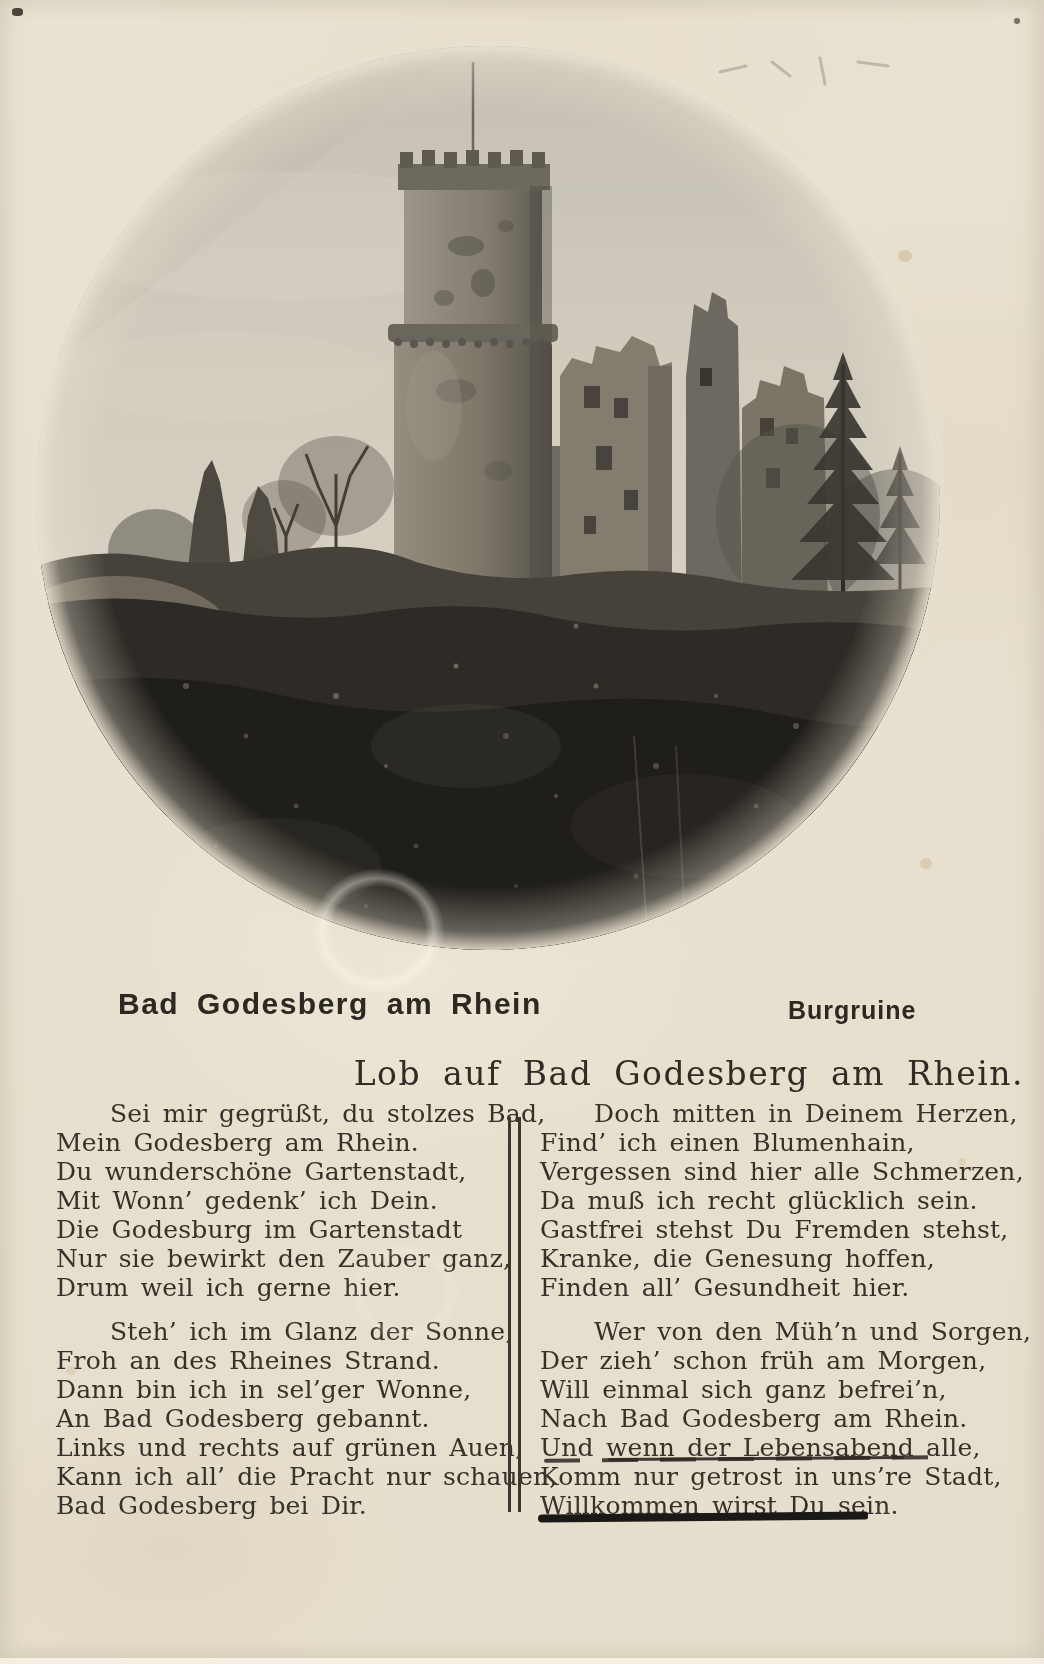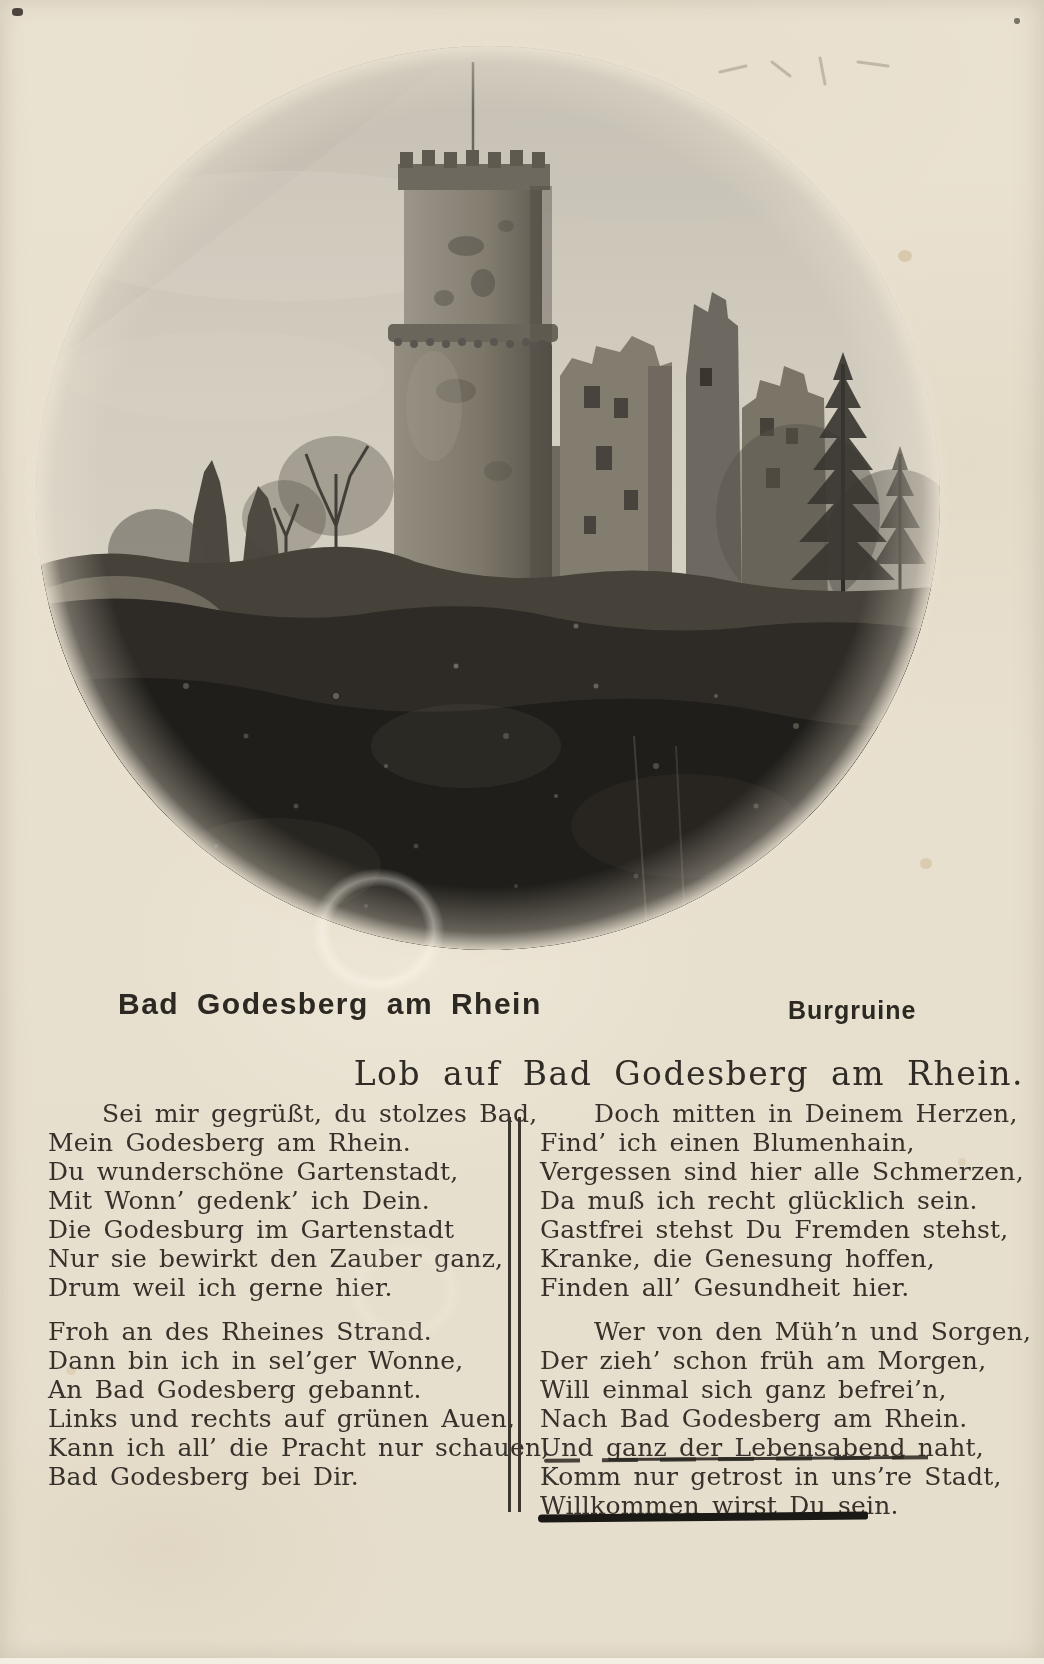--- a/index.html
+++ b/index.html
@@ -39,21 +39,21 @@
     font-size:25px;letter-spacing:1px;color:#2c2923;white-space:nowrap;
   }
 
   
   .poem-title{
     position:absolute;left:0;top:1054px;width:1024px;text-align:right;
     font-size:33px;letter-spacing:1.5px;word-spacing:10px;color:#2f2b25;
     white-space:nowrap;
   }
   .col{position:absolute;top:1099px;color:#36322b;}
-  .col-left{left:48px;width:452px;}
+  .col-left{left:56px;width:452px;}
   .col-right{left:540px;width:452px;}
   .stanza{margin:0 0 15px 0;}
   .pline{
     white-space:nowrap;height:29px;line-height:29px;
     font-size:25px;word-spacing:4px;letter-spacing:.2px;position:relative;
   }
   .indent{padding-left:54px;}
   .divider{
     position:absolute;left:508px;top:1117px;height:395px;width:7px;
     border-left:3px solid #3b372f;border-right:3px solid #3b372f;
@@ -272,20 +272,21 @@
     <div class="stanza">
       <div class="pline indent">Sei mir gegrüßt, du stolzes Bad,</div>
       <div class="pline">Mein Godesberg am Rhein.</div>
       <div class="pline">Du wunderschöne Gartenstadt,</div>
       <div class="pline">Mit Wonn’ gedenk’ ich Dein.</div>
       <div class="pline">Die Godesburg im Gartenstadt</div>
       <div class="pline">Nur sie bewirkt den Zauber ganz,</div>
       <div class="pline">Drum weil ich gerne hier.</div>
     </div>
     <div class="stanza">
+      <div class="pline indent">Steh’ ich im Glanz der Sonne,</div>
       <div class="pline">Froh an des Rheines Strand.</div>
       <div class="pline">Dann bin ich in sel’ger Wonne,</div>
       <div class="pline">An Bad Godesberg gebannt.</div>
       <div class="pline">Links und rechts auf grünen Auen,</div>
       <div class="pline">Kann ich all’ die Pracht nur schauen,</div>
       <div class="pline">Bad Godesberg bei Dir.</div>
     </div>
   </div>
 
   <div class="divider"></div>
@@ -299,21 +300,21 @@
       <div class="pline">Gastfrei stehst Du Fremden stehst,</div>
       <div class="pline">Kranke, die Genesung hoffen,</div>
       <div class="pline">Finden all’ Gesundheit hier.</div>
     </div>
     <div class="stanza">
       <div class="pline indent">Wer von den Müh’n und Sorgen,</div>
       <div class="pline">Der zieh’ schon früh am Morgen,</div>
       <div class="pline">Will einmal sich ganz befrei’n,</div>
       <div class="pline">Nach Bad Godesberg am Rhein.</div>
       <div class="pline">
-        <span>Und ganz der Lebensabend naht,</span>
+        <span>Und wenn der Lebensabend alle,</span>
         <i class="mark mark-thin"></i>
       </div>
       <div class="pline">
         <span>Komm nur getrost in uns’re Stadt,</span>
         <i class="mark mark-dashes"></i>
       </div>
       <div class="pline">
         <span>Willkommen wirst Du sein.</span>
         <i class="mark mark-bold"></i>
       </div>

